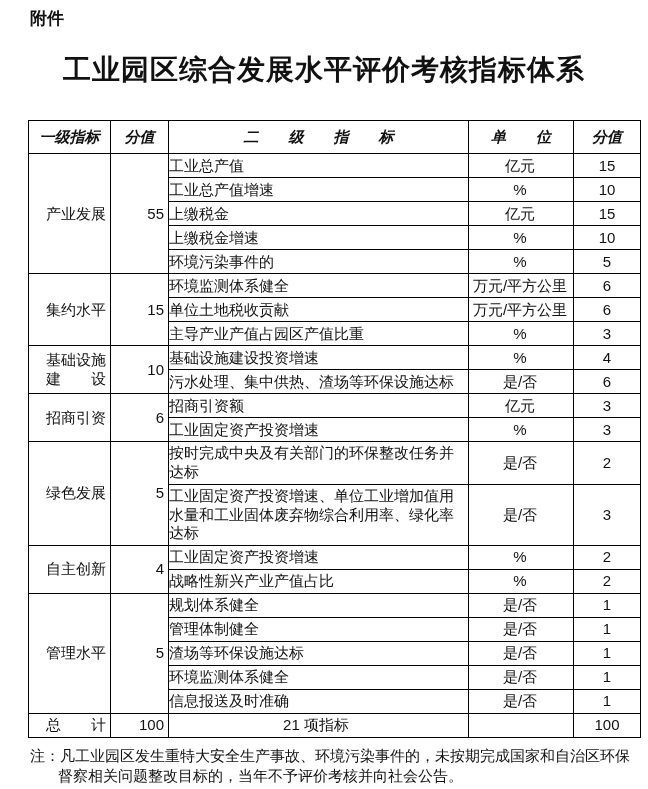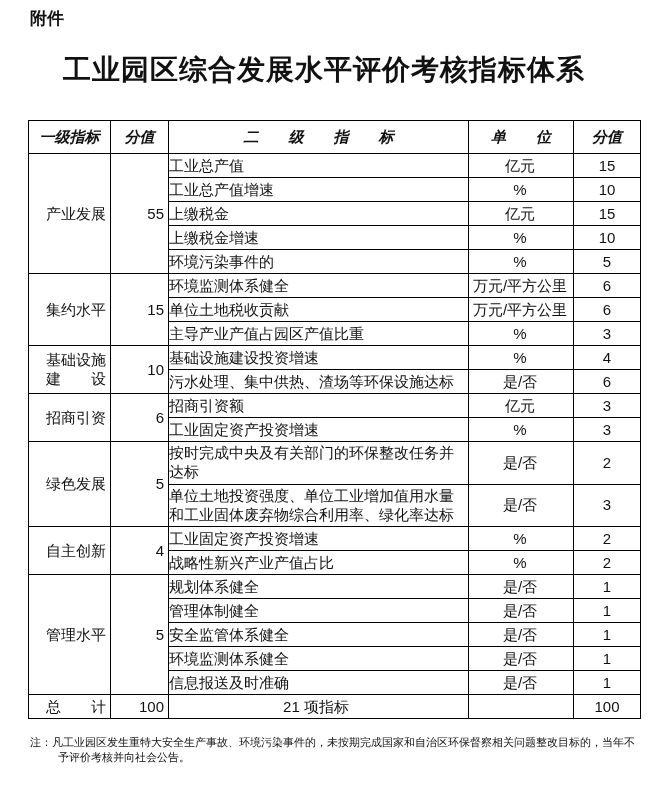--- a/index.html
+++ b/index.html
@@ -31,22 +31,22 @@
   .indicator-table tr{height:24px;}
   .indicator-table tr.header-row{height:33px;font-style:italic;}
   .indicator-table th{font-weight:bold;text-align:center;}
   td.c-name{text-align:right;white-space:pre-line;}
   td.c-score{text-align:right;}
   td.c-ind{text-align:left;padding-left:0;padding-right:5px;}
   td.c-ind-center{text-align:center;}
   td.c-unit{text-align:center;padding-left:0;padding-right:2px;}
   td.c-pts{text-align:center;}
   .note{
-    margin:16px 0 0 30px;width:586px;
-    font-size:11px;line-height:1.35;
+    margin:8px 0 0 30px;width:586px;
+    font-size:15px;line-height:1.35;
     padding-left:28px;text-indent:-28px;
   }
 </style>
 </head>
 <body>
 
 <div class="attachment-label">附件</div>
 
 <h1 class="doc-title">工业园区综合发展水平评价考核指标体系</h1>
 
@@ -141,21 +141,21 @@
     </tr>
 
     <tr>
       <td class="c-name" rowspan="2">绿色发展</td>
       <td class="c-score" rowspan="2">5</td>
       <td class="c-ind">按时完成中央及有关部门的环保整改任务并达标</td>
       <td class="c-unit">是/否</td>
       <td class="c-pts">2</td>
     </tr>
     <tr>
-      <td class="c-ind">单位土地投资强度、单位工业增加值用水量和工业固体废弃物综合利用率、绿化率达标</td>
+      <td class="c-ind">工业固定资产投资增速、单位工业增加值用水量和工业固体废弃物综合利用率、绿化率达标</td>
       <td class="c-unit">是/否</td>
       <td class="c-pts">3</td>
     </tr>
 
     <tr>
       <td class="c-name" rowspan="2">自主创新</td>
       <td class="c-score" rowspan="2">4</td>
       <td class="c-ind">工业固定资产投资增速</td>
       <td class="c-unit">%</td>
       <td class="c-pts">2</td>
@@ -172,21 +172,21 @@
       <td class="c-ind">规划体系健全</td>
       <td class="c-unit">是/否</td>
       <td class="c-pts">1</td>
     </tr>
     <tr>
       <td class="c-ind">管理体制健全</td>
       <td class="c-unit">是/否</td>
       <td class="c-pts">1</td>
     </tr>
     <tr>
-      <td class="c-ind">安全监管体系健全</td>
+      <td class="c-ind">渣场等环保设施达标</td>
       <td class="c-unit">是/否</td>
       <td class="c-pts">1</td>
     </tr>
     <tr>
       <td class="c-ind">环境监测体系健全</td>
       <td class="c-unit">是/否</td>
       <td class="c-pts">1</td>
     </tr>
     <tr>
       <td class="c-ind">信息报送及时准确</td>

